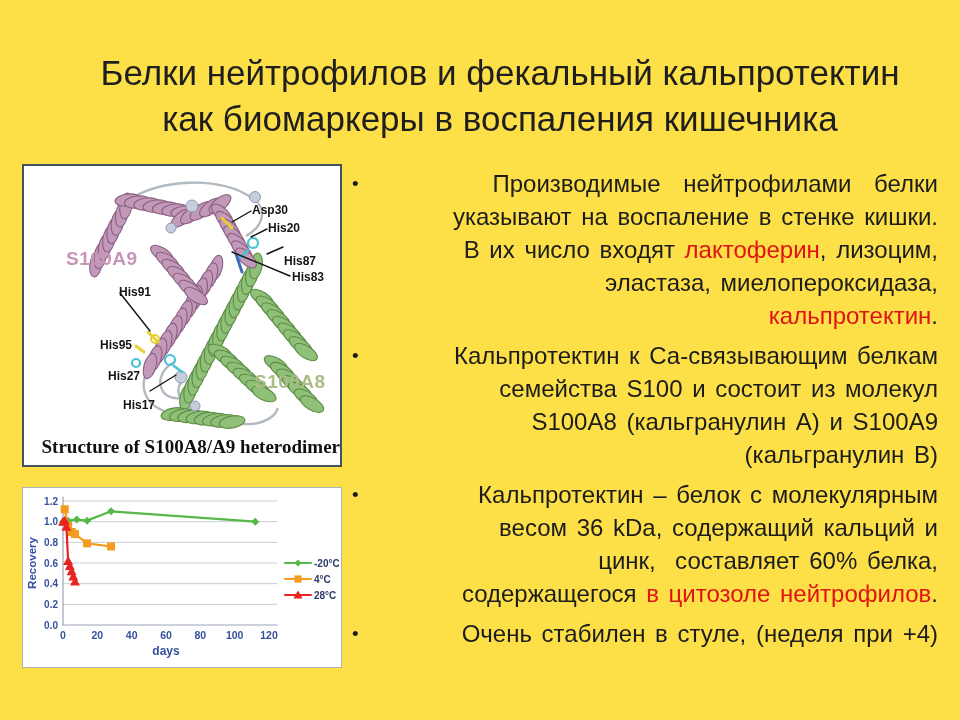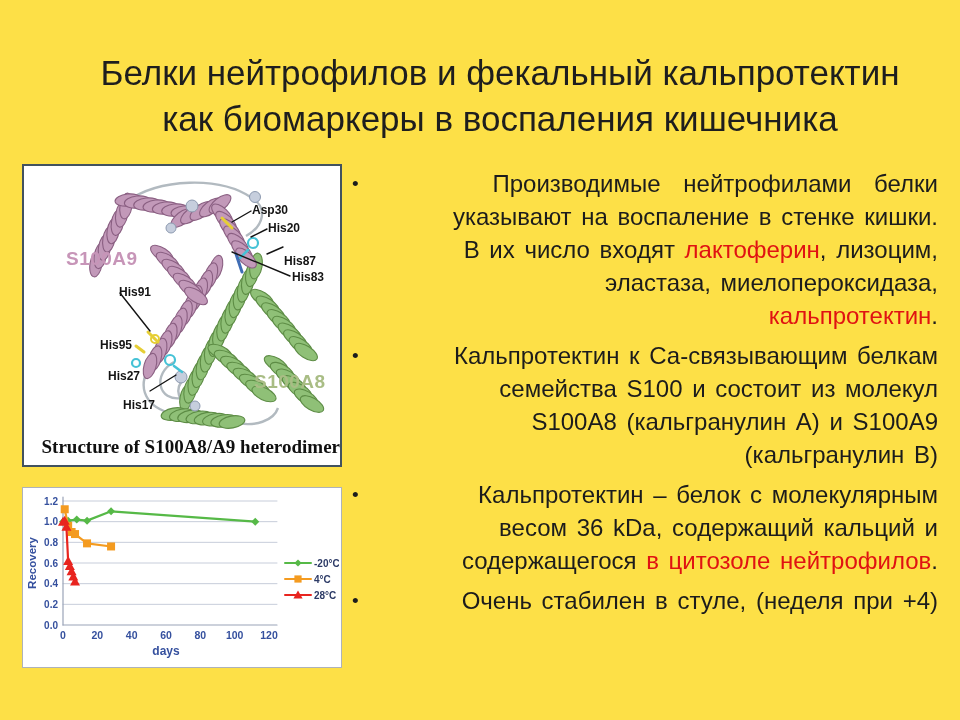--- a/index.html
+++ b/index.html
@@ -262,20 +262,21 @@
           <div class="line"><span>семейства S100 и состоит из молекул</span></div>
           <div class="line"><span>S100A8 (кальгранулин А) и S100A9</span></div>
           <div class="line"><span>(кальгранулин В)</span></div>
         </div>
       </div>
       <div class="bullet">
         <div class="bullet-marker">•</div>
         <div class="bullet-lines">
           <div class="line"><span>Кальпротектин – белок с молекулярным</span></div>
           <div class="line"><span>весом 36 kDa, содержащий кальций и</span></div>
+          <div class="line"><span>цинк,  составляет 60% белка,</span></div>
           <div class="line"><span>содержащегося </span><span class="red-text">в цитозоле нейтрофилов</span><span>.</span></div>
         </div>
       </div>
       <div class="bullet">
         <div class="bullet-marker">•</div>
         <div class="bullet-lines">
           <div class="line"><span>Очень стабилен в стуле, (неделя при +4)</span></div>
         </div>
       </div>
     </div>

